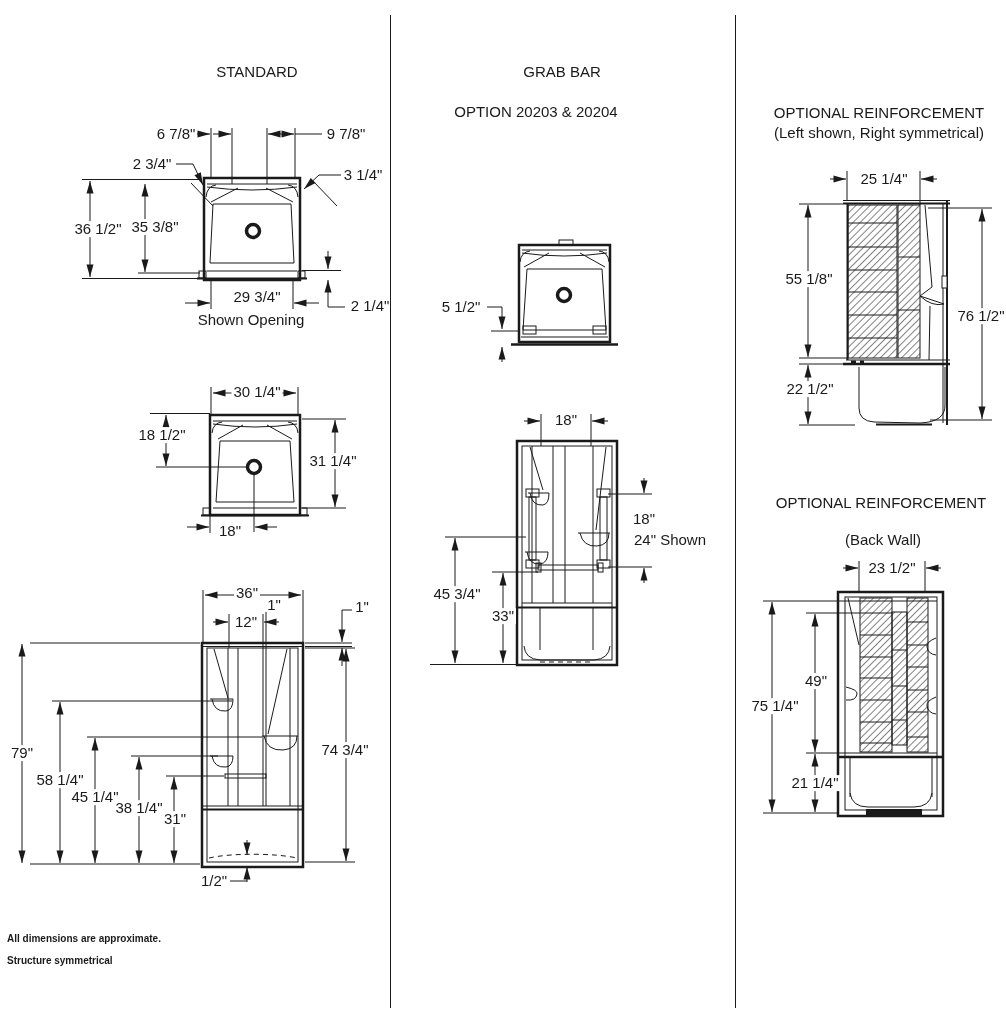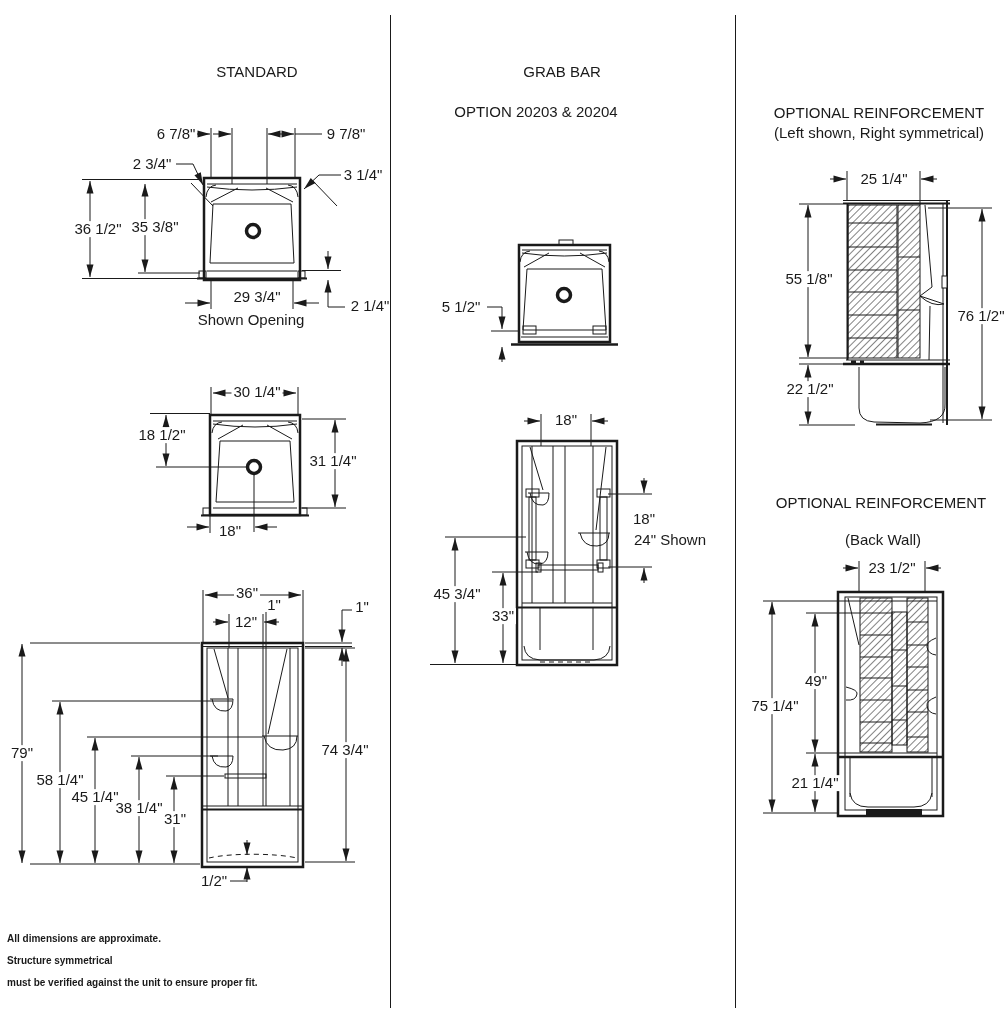--- a/index.html
+++ b/index.html
@@ -370,15 +370,14 @@
 
 <div class="lbl title" style="left:881px;top:503px">OPTIONAL REINFORCEMENT</div>
 <div class="lbl title" style="left:883px;top:540px">(Back Wall)</div>
 <div class="lbl wb" style="left:892px;top:568px">23 1/2"</div>
 <div class="lbl wb" style="left:816px;top:681px">49"</div>
 <div class="lbl wb" style="left:775px;top:706px">75 1/4"</div>
 <div class="lbl wb" style="left:815px;top:783px">21 1/4"</div>
 
 <div class="foot" style="top:933px">All dimensions are approximate.</div>
 <div class="foot" style="top:955px">Structure symmetrical</div>
-<div class="foot" style="top:977px">must be verified against the unit to ensure proper fit.</div>
 
 </div>
 
 </body></html>

